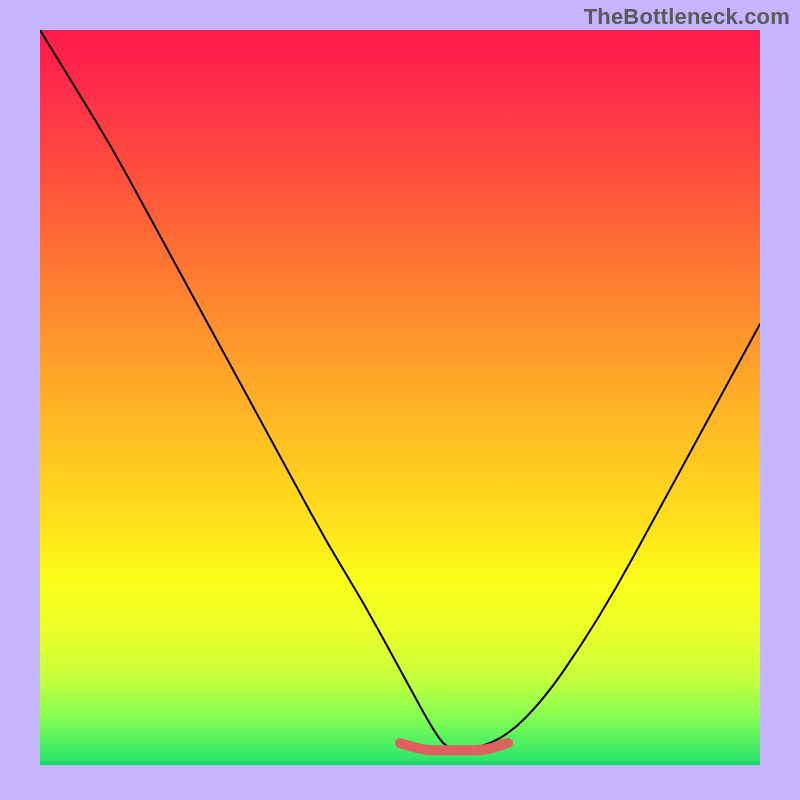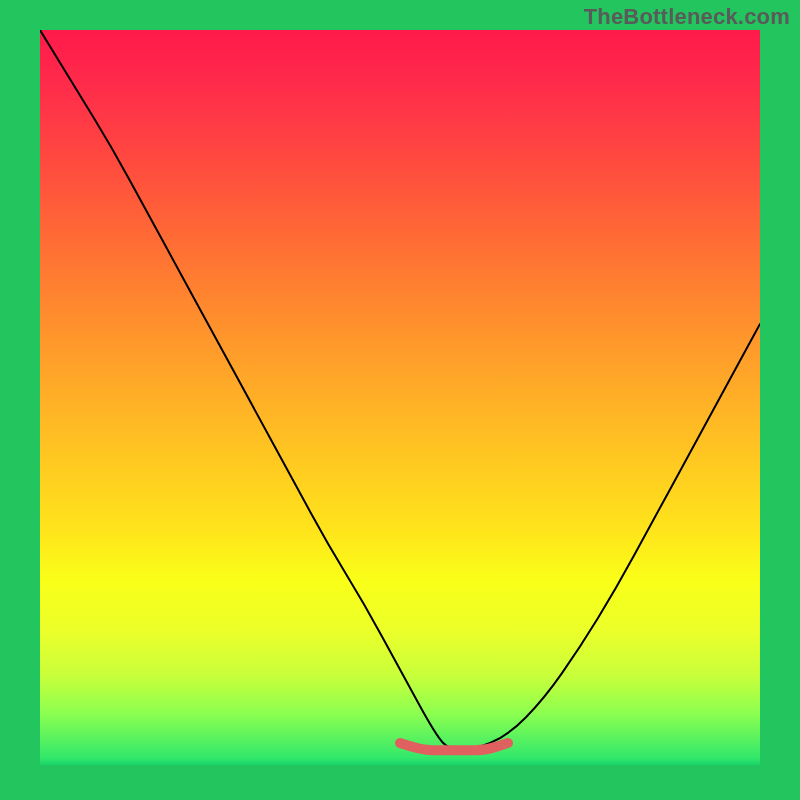--- a/index.html
+++ b/index.html
@@ -8,21 +8,21 @@
     width: 800px;
     height: 800px;
     background: #000;
     overflow: hidden;
     font-family: Arial, Helvetica, sans-serif;
   }
   .frame {
     position: relative;
     width: 800px;
     height: 800px;
-    background: #22c55e;
+    background: #c4b5fd;
   }
   .watermark {
     position: absolute;
     top: 4px;
     right: 10px;
     color: #5a5a5a;
     font-size: 22px;
     font-weight: 600;
     letter-spacing: 0.2px;
     z-index: 10;

